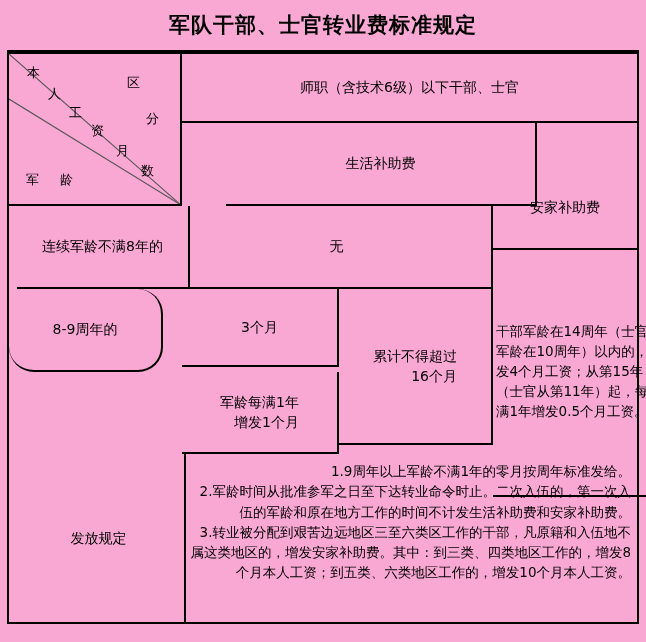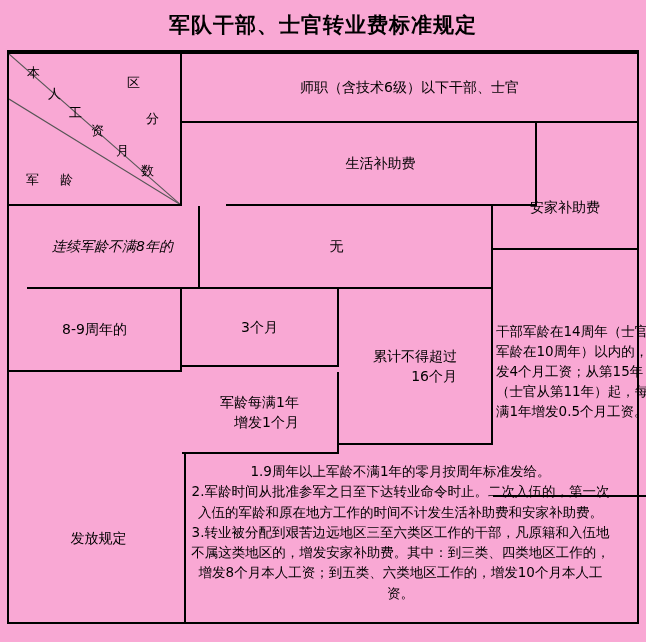--- a/index.html
+++ b/index.html
@@ -97,22 +97,22 @@
     line-height: 1;
     white-space: nowrap;
   }
 
   
   .note-cell {
     position: absolute;
     box-sizing: border-box;
     font-size: 13.5px;
     line-height: 1.5;
-    text-align: center;
-    padding: 7px 24px 4px 6px;
+    text-align: right;
+    padding: 7px 6px 4px 6px;
     white-space: pre-line;
   }
 
   .sidecell {
     position: absolute;
     box-sizing: border-box;
     font-size: 13.5px;
     line-height: 1.48;
     text-align: left;
     padding: 4px 3px;
@@ -151,26 +151,26 @@
       <span class="dg-label" style="left:17px; top:119px;">军</span>
       <span class="dg-label" style="left:51px; top:119px;">龄</span>
     </div>
 
     <div class="cell bd-b" style="left:173px; top:0px; width:455px; height:69px;">师职（含技术6级）以下干部、士官</div>
 
     <div class="cell bd-b bd-r" style="left:173px; top:69px; width:311px; height:83px;margin-left:44px;">生活补助费</div>
 
     <div class="cell bd-b" style="left:484px; top:69px; width:144px; height:83px;margin-top:44px;">安家补助费</div>
 
-    <div class="cell bd-b bd-r" style="left:18px; top:152px; width:173px; height:83px;font-style:italic;">连续军龄不满8年的</div>
+    <div class="cell bd-b bd-r" style="left:8px; top:152px; width:173px; height:83px;">连续军龄不满8年的</div>
     <div class="cell bd-b bd-r" style="left:173px; top:152px; width:311px; height:83px;">无</div>
 
     <div class="sidecell bd-b" style="left:484px; top:152px; width:160px; height:248px;margin-top:43px;">干部军龄在14周年（士官军龄在10周年）以内的，发4个月工资；从第15年（士官从第11年）起，每满1年增发0.5个月工资。</div>
 
-    <div class="cell bd-b bd-r" style="left:0px; top:235px; width:173px; height:83px;">8-9周年的</div>
+    <div class="cell bd-b bd-r" style="left:0px; top:235px; width:154px; height:83px;border-radius:25px;">8-9周年的</div>
     <div class="cell bd-b bd-r" style="left:173px; top:235px; width:157px; height:78px;">3个月</div>
 
     <div class="cell bd-b bd-r multi" style="left:330px; top:235px; width:154px; height:156px;">累计不得超过
 16个月</div>
 
     <div class="cell bd-b bd-r multi" style="left:173px; top:318px; width:157px; height:82px;">军龄每满1年
 增发1个月</div>
 
     <div class="cell bd-r" style="left:4px; top:400px; width:173px; height:168px;">发放规定</div>
     <div class="note-cell" style="left:173px; top:400px; width:455px; height:168px;">1.9周年以上军龄不满1年的零月按周年标准发给。

